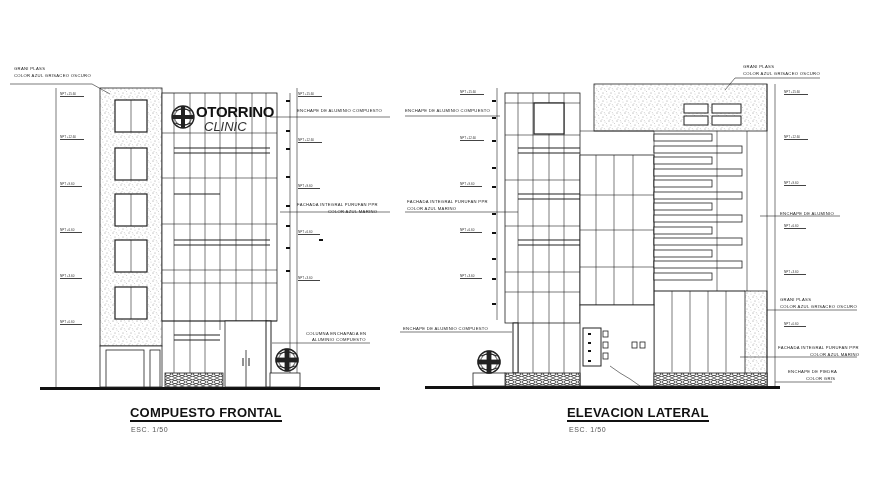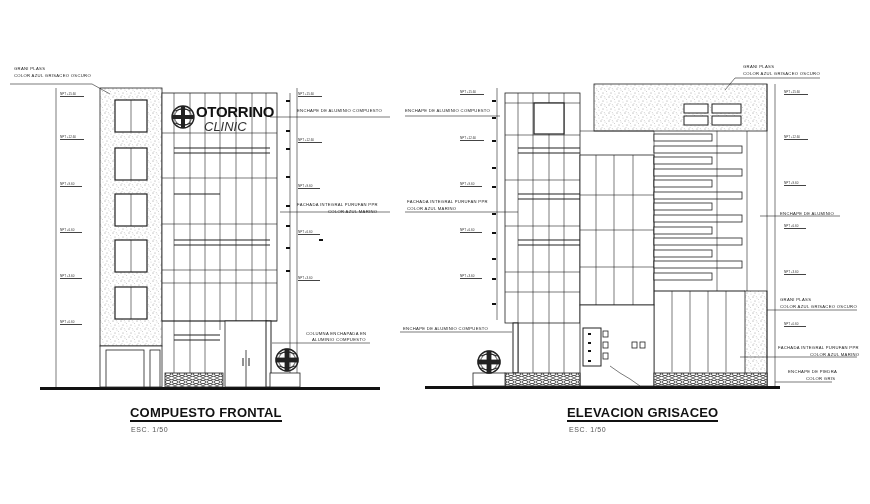--- a/index.html
+++ b/index.html
@@ -308,14 +308,14 @@
 <div class="lvl" style="left:460px;top:182px;">NPT +9.60</div>
 <div class="lvl" style="left:460px;top:228px;">NPT +6.60</div>
 <div class="lvl" style="left:460px;top:274px;">NPT +3.60</div>
 <div class="lvl" style="left:784px;top:90px;">NPT +15.60</div>
 <div class="lvl" style="left:784px;top:135px;">NPT +12.60</div>
 <div class="lvl" style="left:784px;top:181px;">NPT +9.60</div>
 <div class="lvl" style="left:784px;top:224px;">NPT +6.60</div>
 <div class="lvl" style="left:784px;top:270px;">NPT +3.60</div>
 <div class="lvl" style="left:784px;top:322px;">NPT +0.60</div>
 
-<div class="title" style="left:567px;top:405px;">ELEVACION GRISACEO</div>
+<div class="title" style="left:567px;top:405px;">ELEVACION LATERAL</div>
 <div class="scale" style="left:569px;top:426px;">ESC. 1/50</div>
 
 </body></html>

